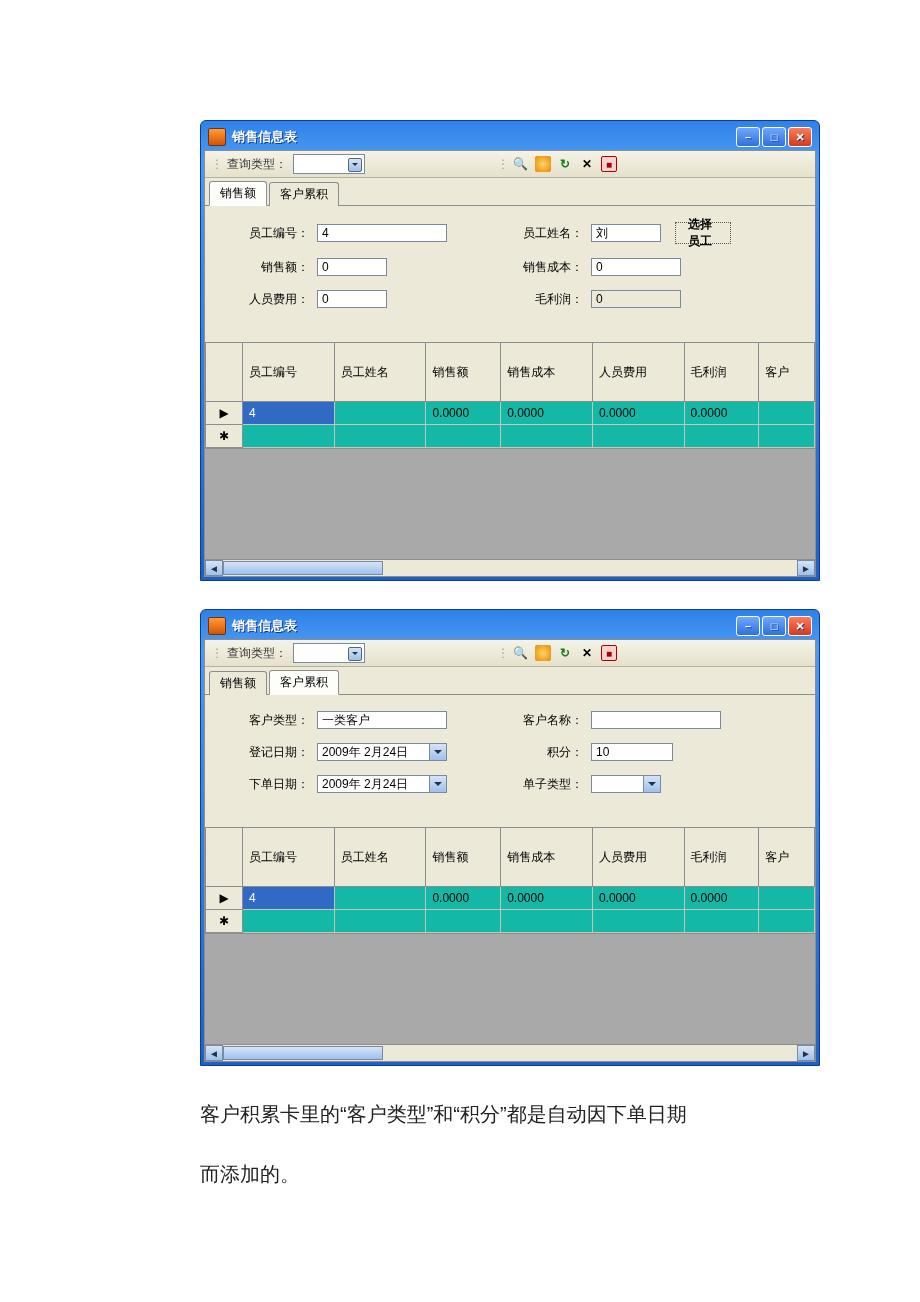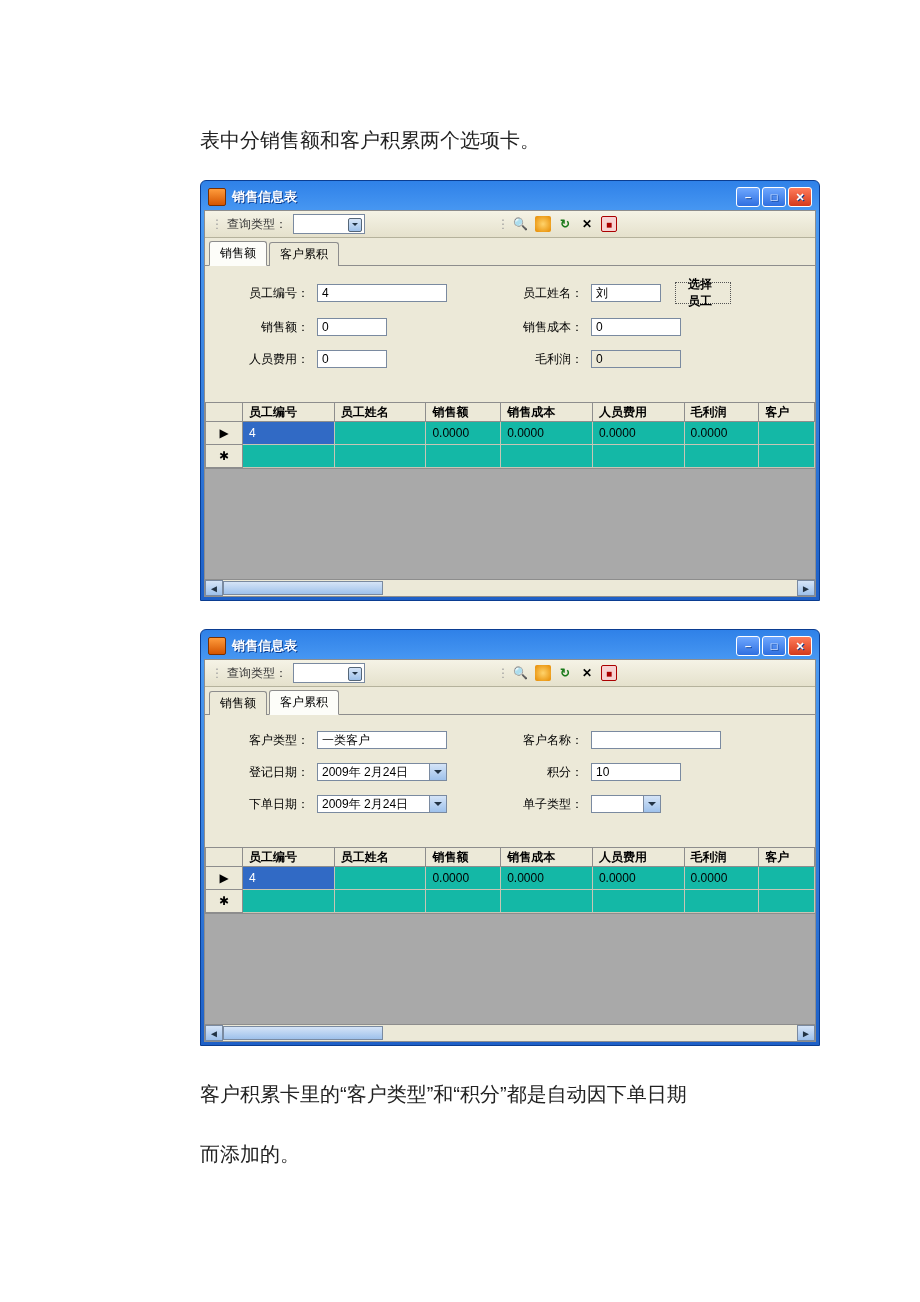--- a/index.html
+++ b/index.html
@@ -189,22 +189,22 @@
   .grid-wrap { background:#a9a9a9; }
   .grid {
     width:100%;
     border-collapse:collapse;
     font-size:12px;
     background:#fff;
   }
   .grid th {
     background:#ece9d8;
     border:1px solid #8d8d8d;
-    font-weight:bold;
-    padding:0 6px;
+    font-weight:normal;
+    padding:20px 6px;
     text-align:left;
     height:18px;
   }
   .grid td {
     border:1px solid #c8c5b5;
     padding:2px 6px;
     height:18px;
     background:#14b8a6;
   }
   .grid td.rowhdr, .grid th.rowhdr {
@@ -236,21 +236,20 @@
     position:absolute; left:0; top:0;
     width:160px; height:14px;
     background:linear-gradient(#d5e4f7,#9ec1eb);
     border:1px solid #7a8aa0; box-sizing:border-box;
   }
 </style>
 </head>
 <body>
 <div class="page">
 
-<p class="doc-paragraph">表中分销售额和客户积累两个选项卡。</p>
 
 <div class="desk">
   <div class="titlebar">
     <div class="app-icon"></div>
     <span>销售信息表</span>
     <div class="win-buttons">
       <div class="win-btn">–</div>
       <div class="win-btn">□</div>
       <div class="win-btn close">✕</div>
     </div>
@@ -394,21 +393,21 @@
       </div>
 
       <div class="form-row">
         <span class="lbl">登记日期：</span>
         <div class="date-field">
           <input class="txt" value="2009年 2月24日" style="">
           <div class="dd"></div>
         </div>
         <span></span>
         <span class="lbl">积分：</span>
-        <input class="txt" style="width: 90px;" value="10">
+        <input class="txt" style="width: 82px;" value="10">
       </div>
 
       <div class="form-row">
         <span class="lbl">下单日期：</span>
         <div class="date-field">
           <input class="txt" value="2009年 2月24日" style="">
           <div class="dd"></div>
         </div>
         <span></span>
         <span class="lbl">单子类型：</span>

